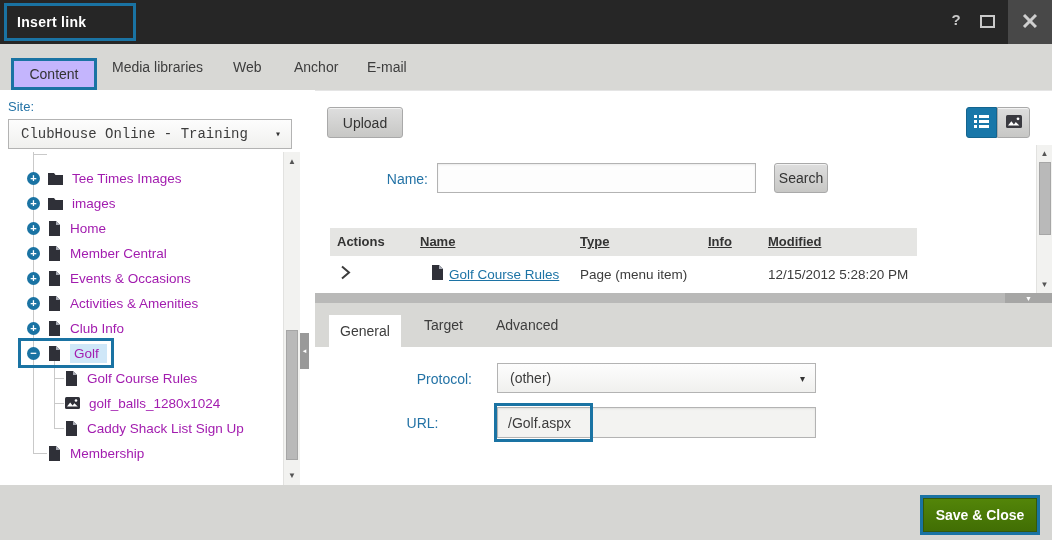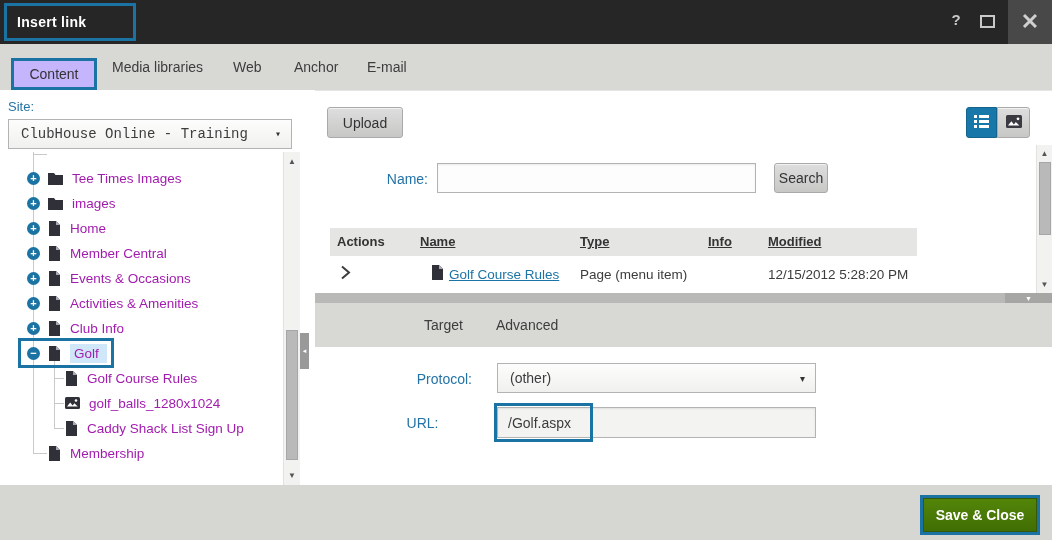--- a/index.html
+++ b/index.html
@@ -304,20 +304,21 @@
     <span class="cell" style="left:708px;top:267px"></span>
     <span class="cell" style="left:768px;top:267px">12/15/2012 5:28:20 PM</span>
   </div>
 
   <div class="splitbar"></div>
   <div class="split-collapse">
     <span>▼</span>
   </div>
 
   <div class="prop-tabbar"></div>
+  <div class="ptab ptab-general">General</div>
   <span class="ptab" style="left:424px">Target</span>
   <span class="ptab" style="left:496px">Advanced</span>
 
   <div class="prop-form"></div>
   <span class="field-label prot-label">Protocol:</span>
   <div class="select prot-select">
     <span>(other)</span>
     <span class="dd-arrow">▾</span>
   </div>
   <span class="field-label url-label">URL:</span>

